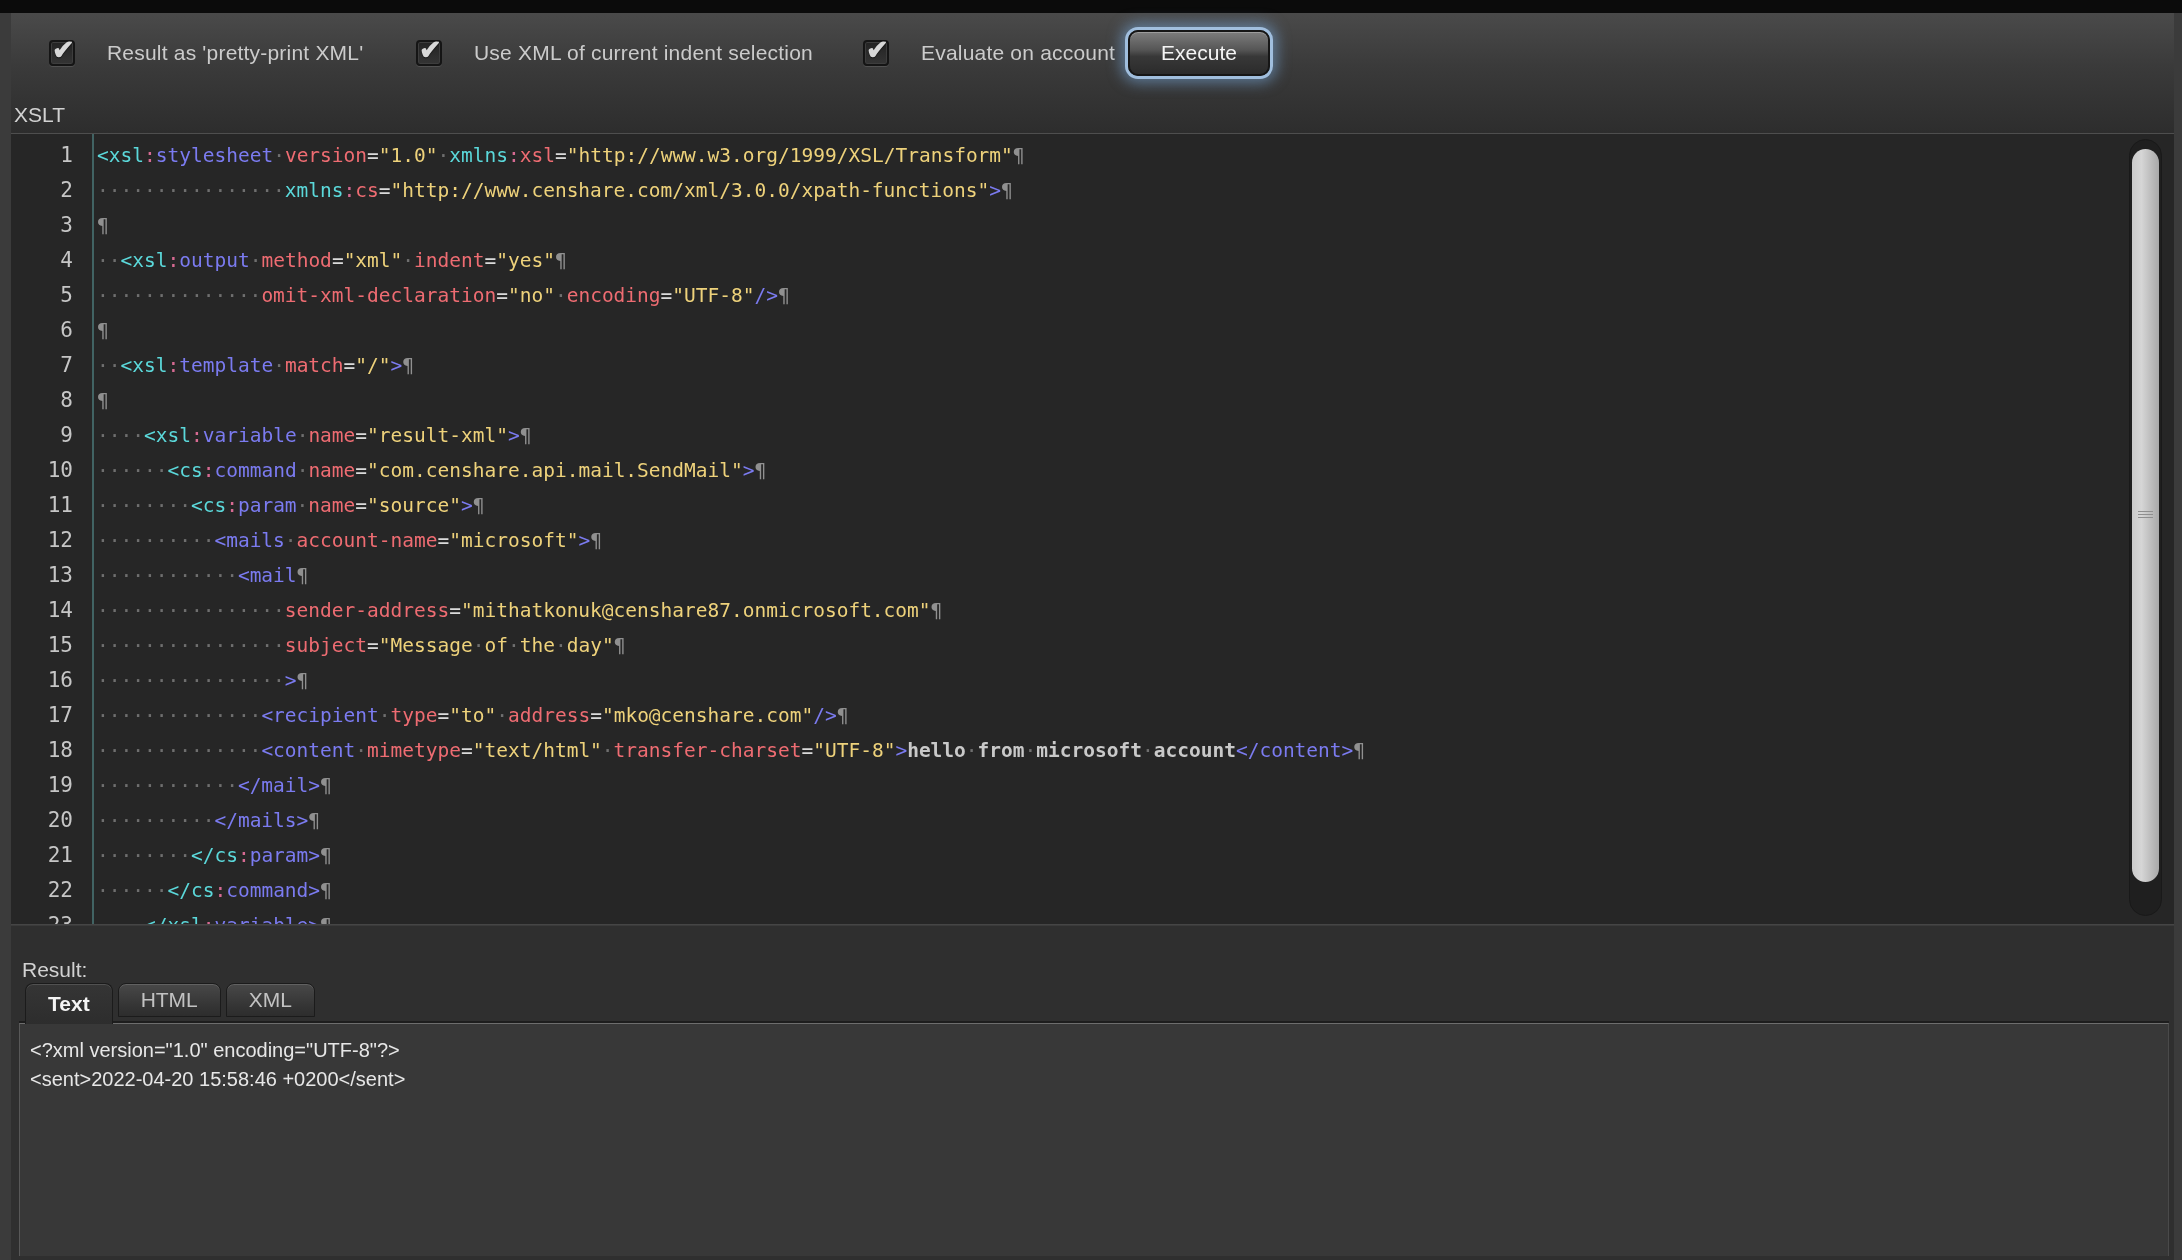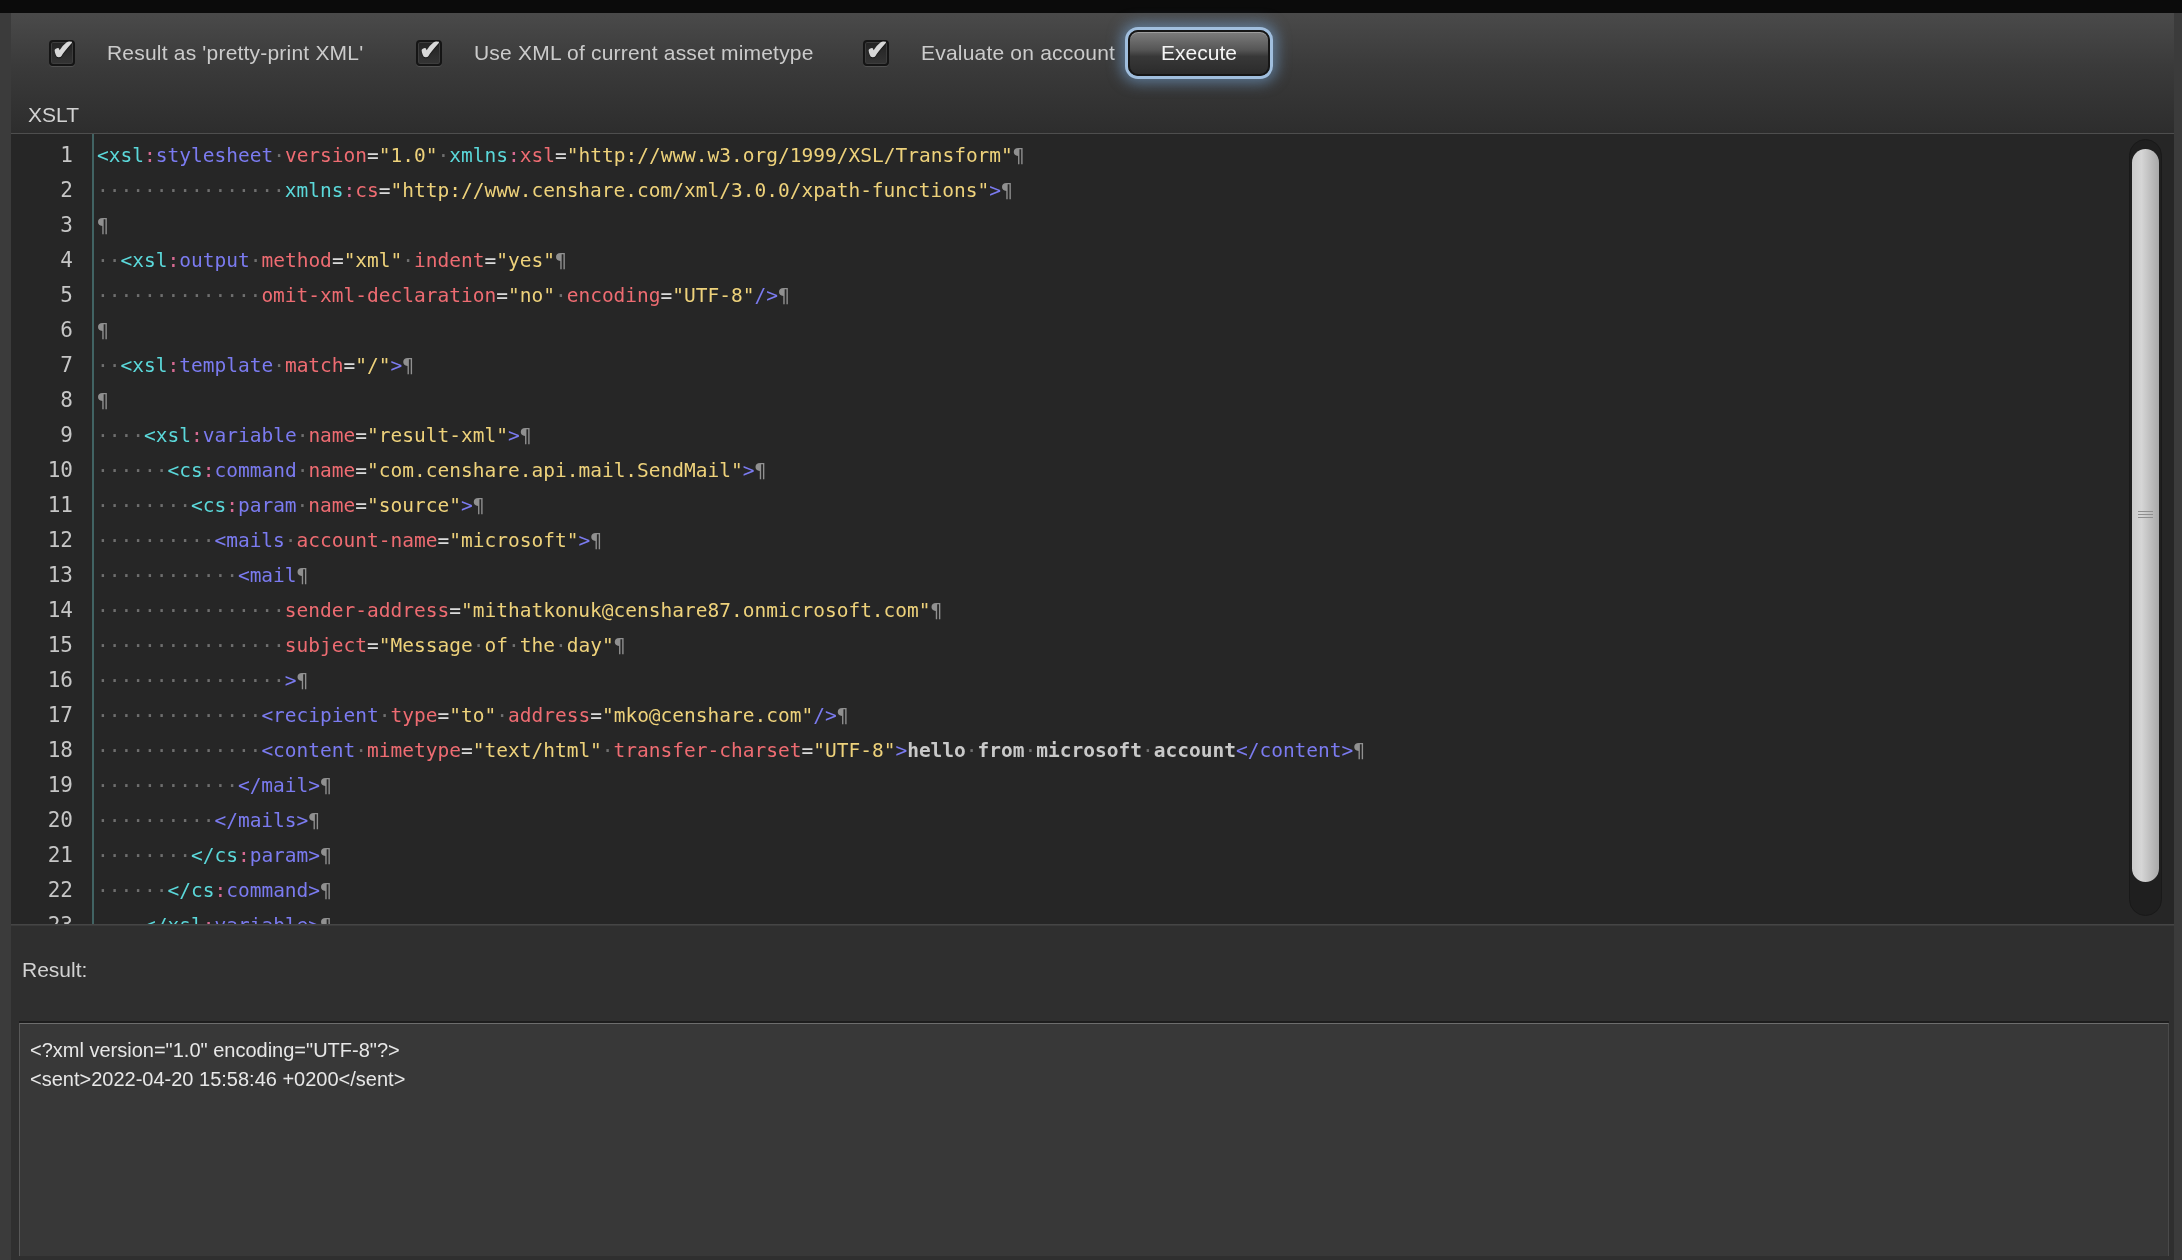--- a/index.html
+++ b/index.html
@@ -20,21 +20,21 @@
                      text-shadow:0 1px 1px rgba(0,0,0,0.6); }
   .cb-label { margin-left:32px; color:#cbcbcb; font-size:21px; letter-spacing:0.2px; }
 
   #execute-btn { position:absolute; left:1117px; top:17px; width:142px; height:46px;
                  border-radius:10px; border:2px solid #161616; color:#f4f4f4; font-size:21px;
                  font-family:"Liberation Sans", sans-serif;
                  background:linear-gradient(180deg,#7d7d7d 0%, #565656 42%, #383838 58%, #2b2b2b 100%);
                  box-shadow:0 0 0 3px rgba(168,200,232,0.9), 0 0 14px 7px rgba(120,170,220,0.55),
                             inset 0 1px 0 rgba(255,255,255,0.25);
                  cursor:pointer; }
-  #xslt-label { position:absolute; left:17px; bottom:6px; color:#d2d2d2; font-size:21px; }
+  #xslt-label { position:absolute; left:3px; bottom:6px; color:#d2d2d2; font-size:21px; }
 
   
   #editor { position:absolute; left:11px; right:8px; top:120px; height:792px;
             background:#262626; border-top:1px solid #4e4e4e; border-bottom:1px solid #454545;
             overflow:hidden; }
   #gutter-sep { position:absolute; left:81px; top:0; bottom:0; width:2px; background:#416363; }
   #code { position:absolute; left:0; top:0; right:52px; bottom:0; overflow:hidden; cursor:text;
           font-family:"DejaVu Sans Mono", monospace; font-size:19.5px; line-height:35px;
           padding-top:4px; white-space:pre; }
   .code-line { height:35px; white-space:pre; }
@@ -84,21 +84,21 @@
         <div class="cb-group" style="left: 38px;">
           <span class="checkbox">
             <span class="check">✔</span>
           </span>
           <span class="cb-label">Result as 'pretty-print XML'</span>
         </div>
         <div class="cb-group" style="left: 405px;">
           <span class="checkbox">
             <span class="check">✔</span>
           </span>
-          <span class="cb-label">Use XML of current asset mimetype</span>
+          <span class="cb-label">Use XML of current indent selection</span>
         </div>
         <div class="cb-group" style="left: 852px;">
           <span class="checkbox">
             <span class="check">✔</span>
           </span>
           <span class="cb-label">Evaluate on account</span>
         </div>
       </div>
     <button id="execute-btn">Execute</button>
     <div id="xslt-label">XSLT</div>
@@ -113,19 +113,24 @@
             <i></i>
             <i></i>
             <i></i>
           </span>
       </div>
     </div>
   </div>
 
   <div id="bottom-section">
     <div id="result-label">Result:</div>
+    <div id="tabs">
+        <div class="tab active">Text</div>
+        <div class="tab">HTML</div>
+        <div class="tab">XML</div>
+      </div>
     <div id="result-panel">
       <div id="result-text">&lt;?xml version="1.0" encoding="UTF-8"?&gt;
 &lt;sent&gt;2022-04-20 15:58:46 +0200&lt;/sent&gt;</div>
     </div>
   </div>
 
 </div>
 
 </body></html>

